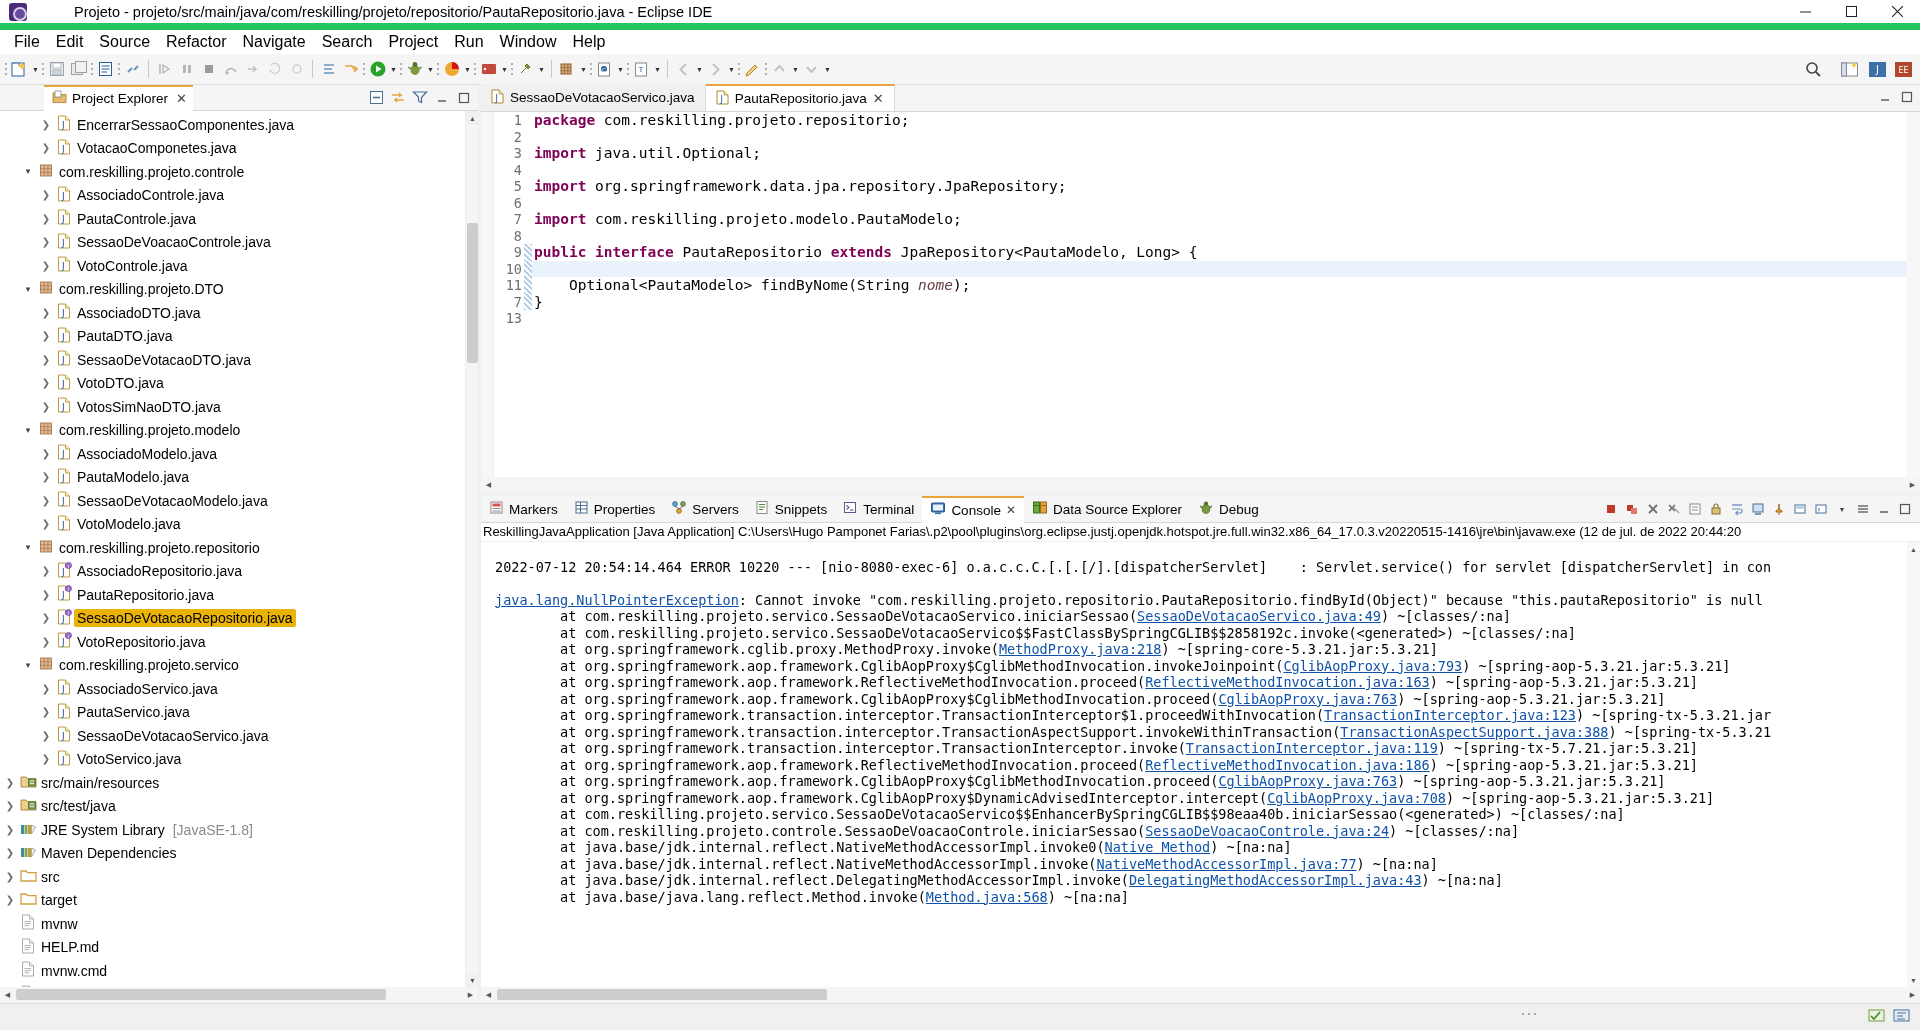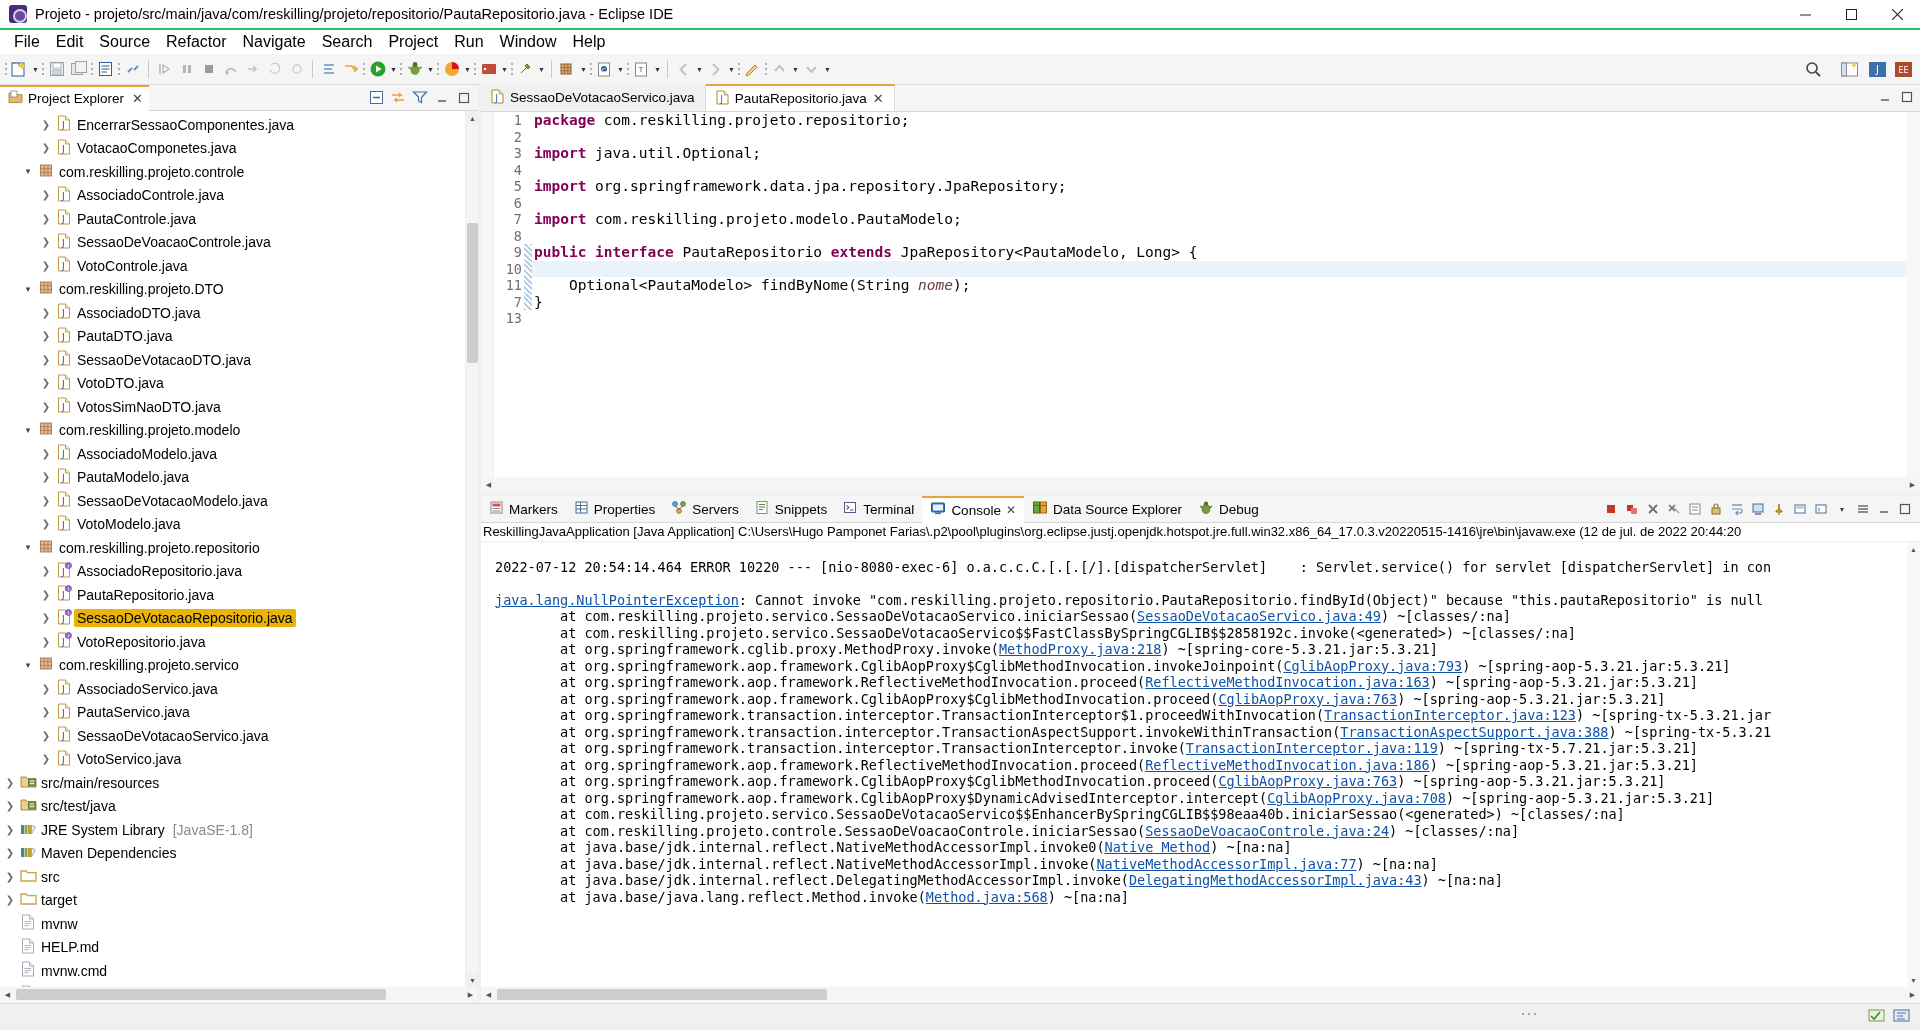--- a/index.html
+++ b/index.html
@@ -16,21 +16,22 @@
     width: 1920px; height: 1030px;
     display: flex; flex-direction: column;
     background: #f0f0f0;
   }
 
   
   .titlebar {
     height: 30px; flex: 0 0 30px;
     display: flex; align-items: center;
     background: #ffffff;
-    border-bottom: 2px solid #22c55e;
+    border-bottom: 7px solid #22c55e;
+    gap: 39px;
   }
   .titlebar .app-icon {
     width: 18px; height: 18px; margin: 0 8px 0 9px;
     border-radius: 3px;
     background: #4b2a7b;
     position: relative; flex: 0 0 18px;
   }
   .titlebar .app-icon::after {
     content: ""; position: absolute; left: 4px; top: 4px;
     width: 10px; height: 10px; border-radius: 50%;
@@ -111,20 +112,21 @@
     display: flex; align-items: center;
     background: #f5f5f5;
     border-bottom: 1px solid #d6d6d6;
   }
   .view-tab {
     display: flex; align-items: center; gap: 5px;
     height: 26px; padding: 0 6px 0 8px;
     background: #ffffff;
     border-top: 2px solid #e8a33d;
     font-size: 13.5px;
+    margin-left: 44px;
   }
   .view-tab .lbl { white-space: nowrap; }
   .view-tab .x { font-size: 13px; color: #444; margin-left: 3px; }
   .view-tools {
     margin-left: auto; display: flex; align-items: center; gap: 6px;
     padding-right: 6px;
   }
   .view-tools .vt { width: 16px; height: 16px; display: inline-flex; align-items: center; justify-content: center; }
 
   .tree-wrap {

